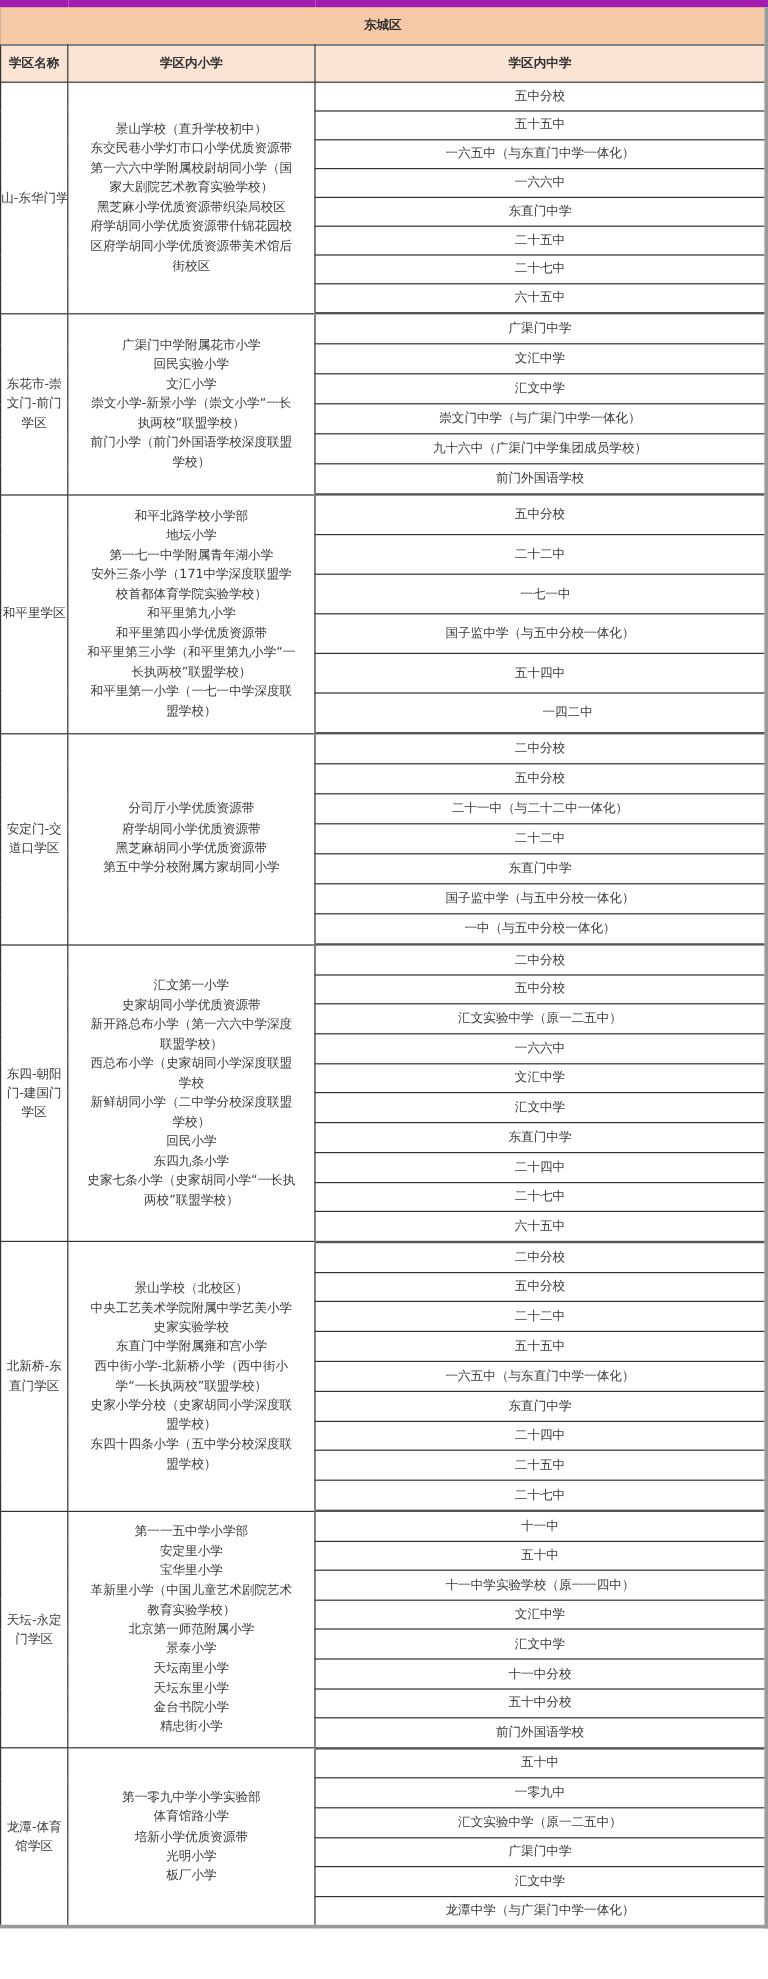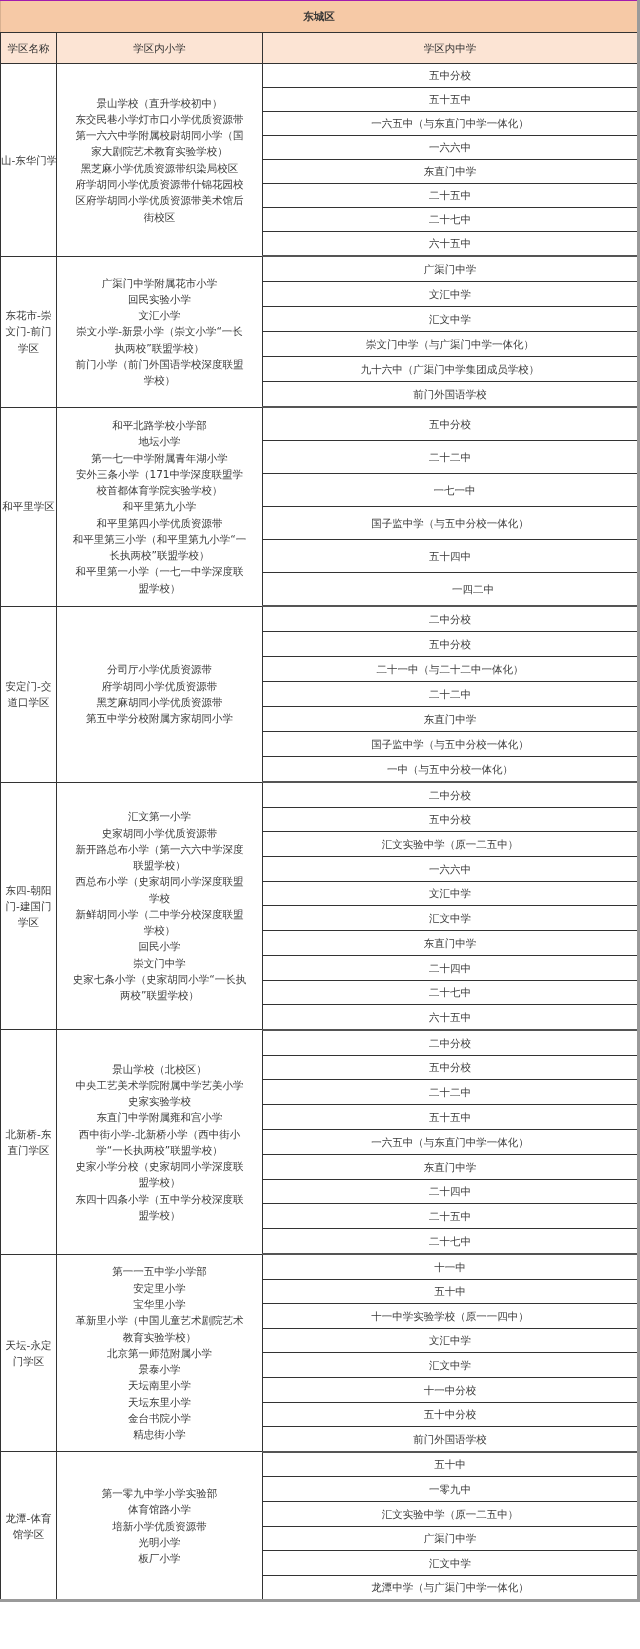--- a/index.html
+++ b/index.html
@@ -22,27 +22,27 @@
     vertical-align: middle;
     padding: 0 2px;
     font-weight: normal;
     overflow: hidden;
   }
   tr.title-row th {
     background: #f6c9a6;
     height: 31px;
     font-weight: bold;
     color: #333;
-    border-top: 1px solid #a21caf;
+    border-top: 6px solid #a21caf;
     border-left: 1px solid #d8b090;
   }
   tr.header-row th {
     background: #fce4d4;
     height: 30px;
-    font-weight: normal;
+    font-weight: bold;
     color: #333;
   }
   td.district-name { text-align: center; padding: 16px 1px; white-space: normal; }
   td.district-name.clip { text-align: right; white-space: nowrap; padding: 0; }
   td.primary-list { padding: 0 14px; }
   td.primary-list .line { display: block; }
   td.middle { height: 24px; }
   tr.zone-end td { border-bottom: 2px solid #555; }
 </style>
 </head>
@@ -182,21 +182,21 @@
       </tr>
       <tr>
         <td class="district-name" rowspan="10">东四-朝阳门-建国门学区</td>
         <td class="primary-list" rowspan="10">
           <span class="line">汇文第一小学</span>
           <span class="line">史家胡同小学优质资源带</span>
           <span class="line">新开路总布小学（第一六六中学深度联盟学校）</span>
           <span class="line">西总布小学（史家胡同小学深度联盟学校</span>
           <span class="line">新鲜胡同小学（二中学分校深度联盟学校）</span>
           <span class="line">回民小学</span>
-          <span class="line">崇文门中学</span>
+          <span class="line">东四九条小学</span>
           <span class="line">史家七条小学（史家胡同小学“一长执两校”联盟学校）</span>
         </td>
         <td class="middle" style="height: 23.7px;">二中分校</td>
       </tr>
       <tr>
         <td class="middle" style="height: 23.7px;">五中分校</td>
       </tr>
       <tr>
         <td class="middle" style="height: 23.7px;">汇文实验中学（原一二五中）</td>
       </tr>

